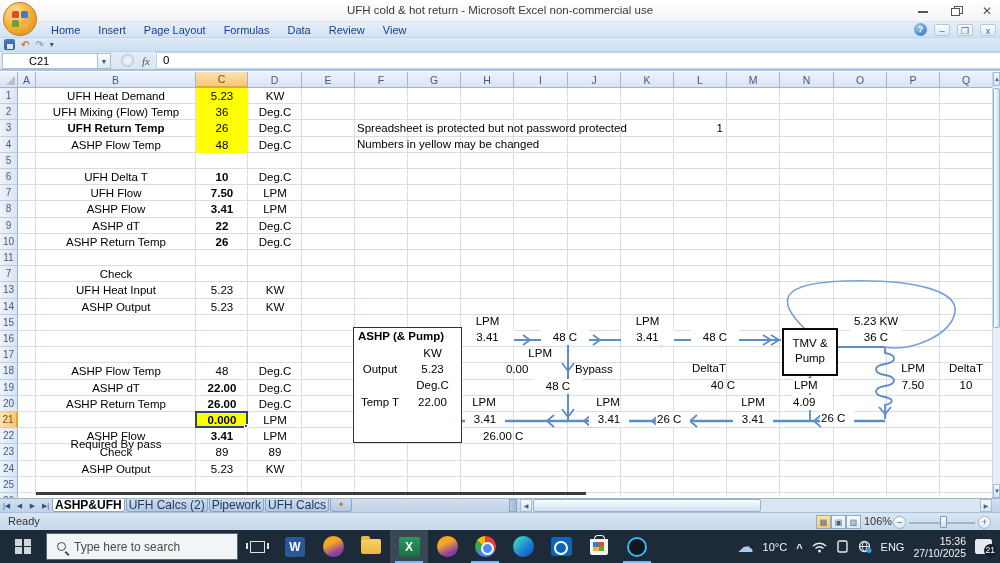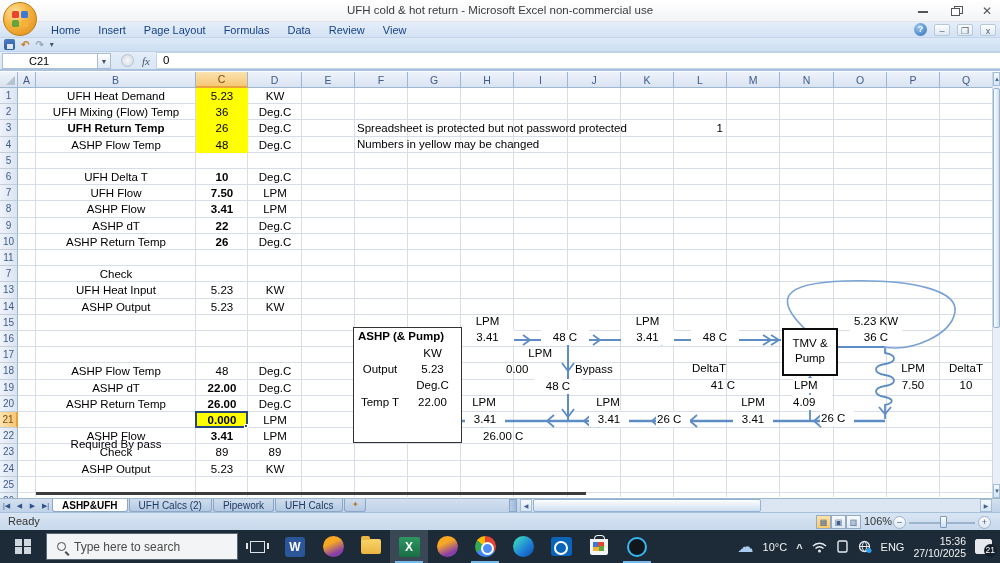--- a/index.html
+++ b/index.html
@@ -92,21 +92,21 @@
 
   
   .vscroll { position:absolute; left:992px; top:72px; width:8px; height:426px; background:#e9eff8; border-left:1px solid #c8d6e8; z-index:7;}
   .vthumb { position:absolute; left:0px; top:16px; width:7px; height:240px; background:linear-gradient(90deg,#fdfefe,#cfdff1); border:1px solid #93b2d4; border-radius:2px; }
   .varr { position:absolute; left:0; width:7px; height:14px; background:linear-gradient(#f5f9fd,#d6e4f3); border:1px solid #a5bdd6; font-size:6px; color:#44618f; text-align:center; line-height:13px;}
 
   
   .tabbar { position:absolute; left:0; top:498px; width:1000px; height:14px;
     background:linear-gradient(#d3e0ef,#bfd2e8); border-top:1px solid #9eb6ce; display:flex; align-items:stretch; z-index:8; }
   .tnav { width:13px; font-size:7px; color:#31538a; text-align:center; line-height:13px; cursor:default; }
-  .stab { font-size:10px; color:#1f3a63; padding:0 9px; line-height:13px; border:1px solid #8ba7c7; border-top:none;
+  .stab { font-size:12px; color:#1f3a63; padding:0 2px; line-height:13px; border:1px solid #8ba7c7; border-top:none;
     border-radius:0 0 3px 3px; background:linear-gradient(#cfdded,#b4c9e2); margin-right:1px; cursor:default; }
   .stab.active { background:#fff; font-weight:bold; color:#000; }
   .ins-tab { width:22px; background:linear-gradient(#cfdded,#b4c9e2); border:1px solid #8ba7c7; border-top:none; border-radius:0 0 3px 3px;
     font-size:8px; text-align:center; line-height:12px; color:#b07820; }
   .hscroll { position:absolute; left:520px; top:499px; width:472px; height:13px; background:#dbe6f2; display:flex; z-index:9; }
   .harr { width:12px; height:13px; background:linear-gradient(#f5f9fd,#d6e4f3); border:1px solid #a5bdd6; font-size:6px; color:#44618f; text-align:center; line-height:12px; }
   .hthumb { width:228px; height:13px; background:linear-gradient(#fdfefe,#cfdff1); border:1px solid #93b2d4; border-radius:2px; margin-left:1px; }
   .tab-split { position:absolute; left:509px; top:499px; width:8px; height:13px; background:linear-gradient(90deg,#b9cde5,#9db9d9); border:1px solid #8ba7c7; z-index:9;}
 
   
@@ -374,21 +374,21 @@
       <div class="dlabel" style="left: 621px; top: 314px; width: 53px; text-align: center;">LPM</div>
       <div class="dlabel bg" style="left: 621px; top: 330px; width: 53px; text-align: center;">3.41</div>
       <div class="dlabel bg" style="left: 691px; top: 330px; width: 48px; text-align: center;">48 C</div>
       <div class="dlabel" style="left: 844px; top: 314px; width: 64px; text-align: center;">5.23 KW</div>
       <div class="dlabel bg" style="left: 850px; top: 330px; width: 52px; text-align: center;">36 C</div>
       <div class="dlabel" style="left: 506px; top: 346px; width: 46px; text-align: right;">LPM</div>
       <div class="dlabel" style="left: 506px; top: 362px; width: 46px; ">0.00</div>
       <div class="dlabel" style="left: 575px; top: 362px; width: 60px; text-align: left;">Bypass</div>
       <div class="dlabel bg" style="left: 534px; top: 379px; width: 48px; text-align: center;">48 C</div>
       <div class="dlabel" style="left: 683px; top: 361px; width: 52px; text-align: center;">DeltaT</div>
-      <div class="dlabel" style="left: 700px; top: 378px; width: 46px; text-align: center;">41 C</div>
+      <div class="dlabel" style="left: 700px; top: 378px; width: 46px; text-align: center;">40 C</div>
       <div class="dlabel" style="left: 887px; top: 361px; width: 52px; text-align: center;">LPM</div>
       <div class="dlabel" style="left: 887px; top: 378px; width: 52px; text-align: center;">7.50</div>
       <div class="dlabel" style="left: 940px; top: 361px; width: 52px; text-align: center;">DeltaT</div>
       <div class="dlabel" style="left: 940px; top: 378px; width: 52px; text-align: center;">10</div>
       <div class="dlabel bg" style="left: 793px; top: 378px; width: 40px; text-align: left;">LPM</div>
       <div class="dlabel bg" style="left: 792px; top: 395px; width: 40px; text-align: left;">4.09</div>
       <div class="dlabel" style="left: 461px; top: 395px; width: 46px; text-align: center;">LPM</div>
       <div class="dlabel bg" style="left: 465px; top: 412px; width: 40px; text-align: center;">3.41</div>
       <div class="dlabel" style="left: 483px; top: 429px; width: 60px; text-align: left;">26.00 C</div>
       <div class="dlabel" style="left: 585px; top: 395px; width: 46px; text-align: center;">LPM</div>

